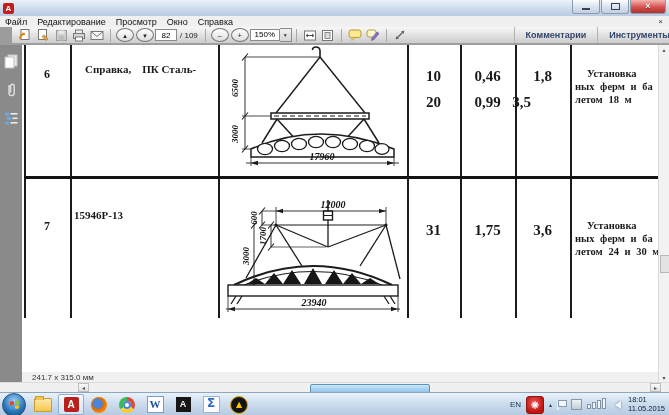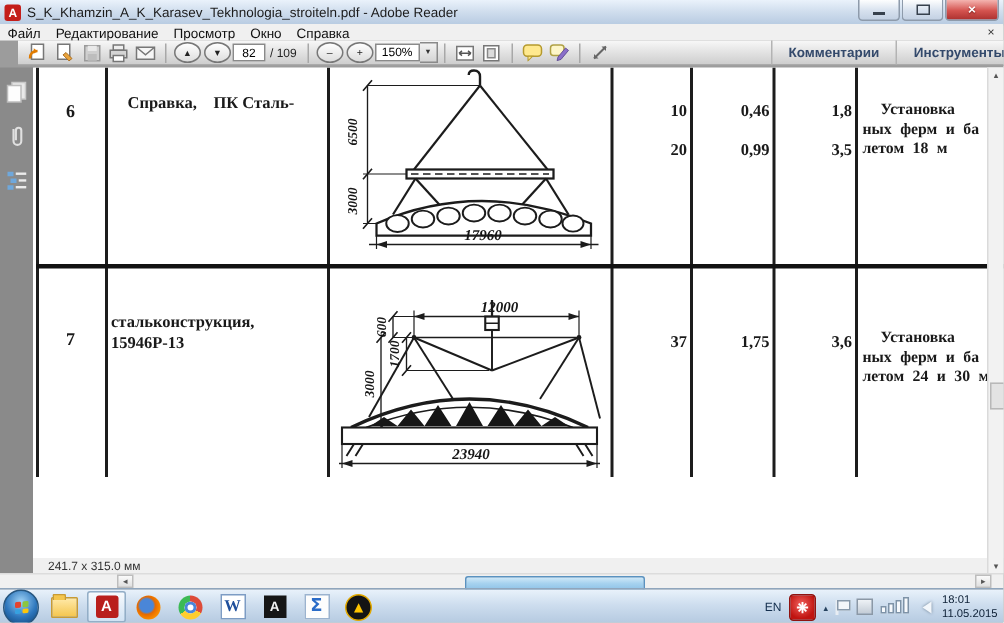--- a/index.html
+++ b/index.html
@@ -54,21 +54,21 @@
     display:flex;flex-direction:column;align-items:center}
   .side-ico{margin-top:9px}
 
   
   .page{left:22px;top:45px;width:647px;height:327px;background:#fff;overflow:hidden;
     font-family:"Liberation Serif",serif;color:#1a1a1a}
   .vline{position:absolute;top:0;height:273px;width:2px;background:#1c1c1c}
   .hline{position:absolute;left:2px;right:0;top:131px;height:3px;background:#121212}
   .cell{position:absolute;font-weight:bold}
   .num{font-size:12px;text-align:center}
-  .val{font-size:11px;text-align:right}
+  .val{font-size:15px;text-align:center}
   .name{font-size:11px;line-height:13.5px}
   .name .ind{text-indent:11px;white-space:pre}
   .purpose{font-size:10.5px;line-height:13px;word-spacing:3px;white-space:nowrap}
   .purpose .ind{text-indent:12px}
   .fig{position:absolute}
   .dim{font:italic bold 10px "Liberation Serif",serif;fill:#151515}
   .dim-sm{font:italic bold 9px "Liberation Serif",serif;fill:#151515}
 
   
   .statusstrip{left:22px;top:372px;width:647px;height:10px;background:#f0f0f0;
@@ -129,21 +129,20 @@
   .trayflag{width:9px;height:10px;position:relative}
   .trayflag:before{content:"";position:absolute;left:0;top:0;width:1.5px;height:10px;background:#e8edf3}
   .trayflag:after{content:"";position:absolute;left:1px;top:0;width:7px;height:5px;background:#f4f7fa;border:0.5px solid #89a;}
   .graybox{width:9px;height:9px;background:linear-gradient(#eef2f6,#c3ccd6);border:1px solid #8b98a6}
 </style>
 </head>
 <body>
 
 <div class="abs titlebar">
   <div class="app-ico">A</div>
-  <span>S_K_Khamzin_A_K_Karasev_Tekhnologia_stroiteln.pdf - Adobe Reader</span>
   <div class="win-btns">
     <div class="win-btn">
         <span class="glyph-min"></span>
       </div>
     <div class="win-btn">
         <span class="glyph-max"></span>
       </div>
     <div class="win-btn close">
         <span class="glyph-x">×</span>
       </div>
@@ -287,21 +286,21 @@
 
   <div class="cell num" style="left:2px;top:22px;width:46px">6</div>
   <div class="cell name" style="left:52px;top:18px;width:142px">
     <div class="ind">Справка,    ПК Сталь-</div>
   </div>
   <div class="cell val" style="left:387px;top:23px;width:49px">10</div>
   <div class="cell val" style="left:387px;top:49px;width:49px">20</div>
   <div class="cell val" style="left:440px;top:23px;width:51px">0,46</div>
   <div class="cell val" style="left:440px;top:49px;width:51px">0,99</div>
   <div class="cell val" style="left:495px;top:23px;width:51px">1,8</div>
-  <div class="cell val" style="left:495px;top:49px;width:51px">3,5</div>
+  <div class="cell val" style="left:474px;top:49px;width:51px">3,5</div>
   <div class="cell purpose" style="left:553px;top:22px;width:110px">
     <div class="ind">Установка</div>
     <div>ных ферм и ба</div>
     <div>летом 18 м</div>
   </div>
 
   <svg class="fig" style="left:196px;top:0" width="189" height="133" viewBox="0 0 189 133">
     <g fill="none" stroke="#1c1c1c">
       <path d="M102,12 V6 Q102,2 98,2 Q94.5,2 94.5,5" stroke-width="1.6"></path>
       <line x1="27" y1="12" x2="102" y2="12" stroke-width="0.8"></line>
@@ -331,24 +330,23 @@
       <line x1="33" y1="104" x2="24" y2="104" stroke-width="0.8"></line>
       <path d="M24,15.5 l6,-7 M24,74.5 l6,-7 M24,107.5 l6,-7" stroke-width="1.1"></path>
     </g>
     <text class="dim" x="104" y="115" text-anchor="middle">17960</text>
     <text class="dim-sm" x="20" y="43" text-anchor="middle" transform="rotate(-90 20 43)">6500</text>
     <text class="dim-sm" x="20" y="89" text-anchor="middle" transform="rotate(-90 20 89)">3000</text>
   </svg>
 
   <div class="cell num" style="left:2px;top:174px;width:46px">7</div>
   <div class="cell name" style="left:52px;top:164px;width:142px">
-    <div>стальконструкция,</div>
     <div>15946Р-13</div>
   </div>
-  <div class="cell val" style="left:387px;top:177px;width:49px">37</div>
+  <div class="cell val" style="left:387px;top:177px;width:49px">31</div>
   <div class="cell val" style="left:440px;top:177px;width:51px">1,75</div>
   <div class="cell val" style="left:495px;top:177px;width:51px">3,6</div>
   <div class="cell purpose" style="left:553px;top:174px;width:110px">
     <div class="ind">Установка</div>
     <div>ных ферм и ба</div>
     <div>летом 24 и 30 м</div>
   </div>
 
   <svg class="fig" style="left:196px;top:140px" width="189" height="133" viewBox="0 0 189 133">
     <g fill="none" stroke="#1c1c1c">

